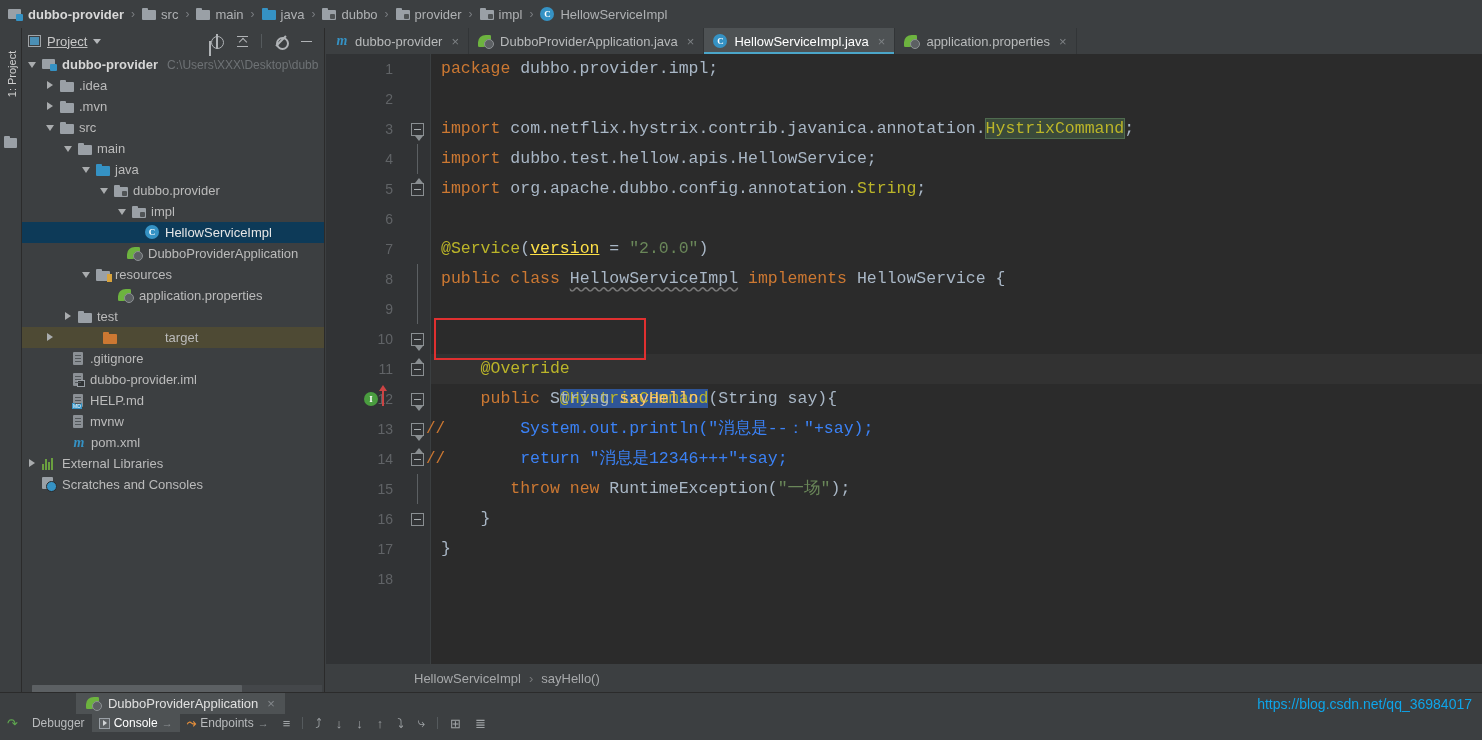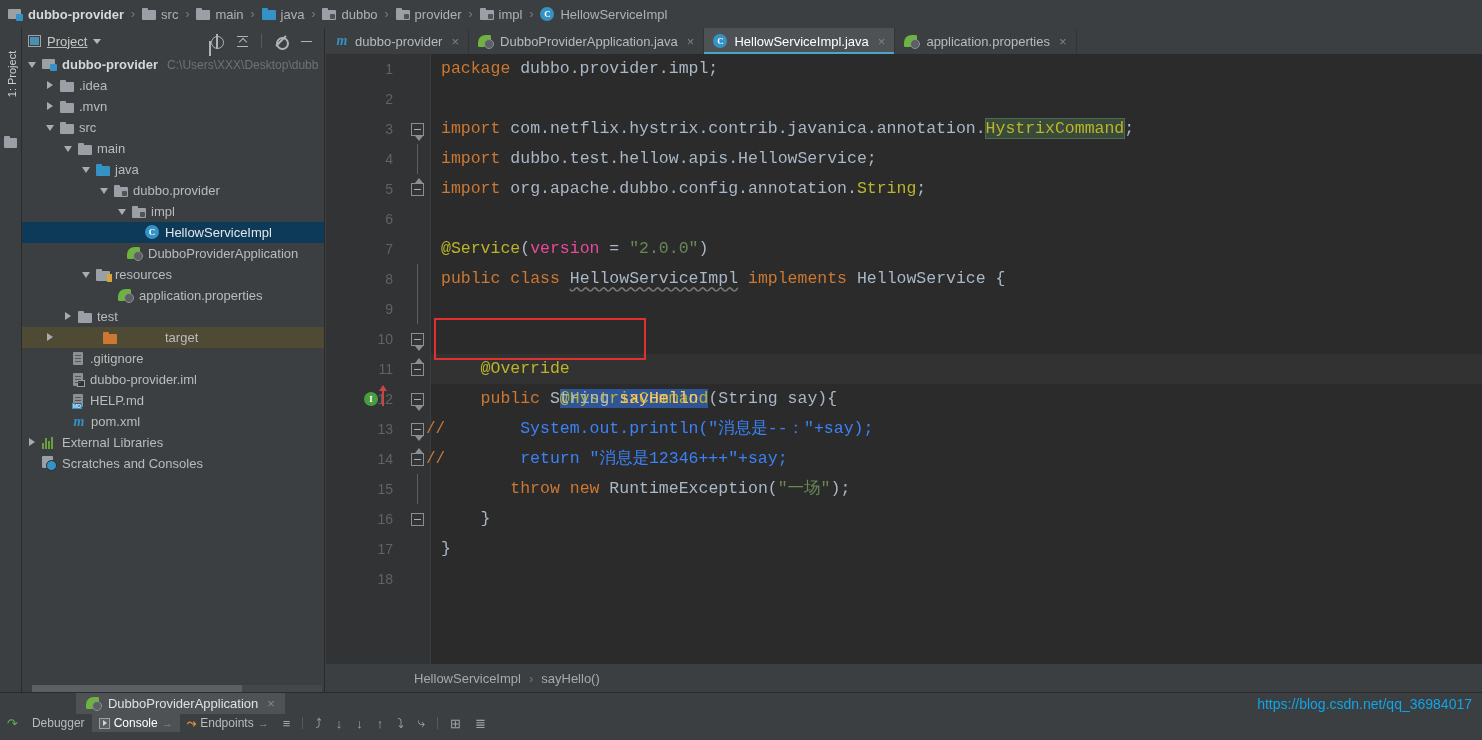--- a/index.html
+++ b/index.html
@@ -227,21 +227,21 @@
   .fline { position:relative; height:30px; }
   .code { padding-left:10px; color:#a9b7c6; }
 
   
   .kw   { color:#cc7832; }
   .str  { color:#6a8759; }
   .ann  { color:#bbb529; }
   .cmt  { color:#3b82f6; }
   .cls  { color:#a9b7c6; }
   .mth  { color:#ffc66d; }
-  .fld  { color:#ec4899; }
+  .fld  { color:#fde047;text-decoration:underline; }
   .plain{ color:#a9b7c6; }
   .imp-hl { background:#3a4a3a; outline:1px solid #4f6b4f; }
   .err-wavy {
     text-decoration:underline; text-decoration-style:wavy;
     text-decoration-color:#787878; text-underline-offset:3px;
   }
   .sel-tok { background:#2f5597; color:#bbb529; }
 
   .caret-row { position:absolute; left:0; right:0; height:30px; background:#323232; }
 
@@ -542,20 +542,26 @@
         <span>dubbo-provider.iml</span>
       </div>
 
       <div class="row" style="padding-left:50px;">
         <span class="ico ico-file md">
             <i></i>
           </span>
         <span>HELP.md</span>
       </div>
 
+      <div class="row" style="padding-left:50px;">
+        <span class="ico ico-file">
+            <i></i>
+          </span>
+        <span>mvnw</span>
+      </div>
 
 
       <div class="row" style="padding-left:50px;">
         <span class="ico ico-m">m</span>
         <span>pom.xml</span>
       </div>
 
       <div class="row" style="padding-left:6px;">
         <span class="arrow closed"></span>
         <span class="ico ico-lib">

